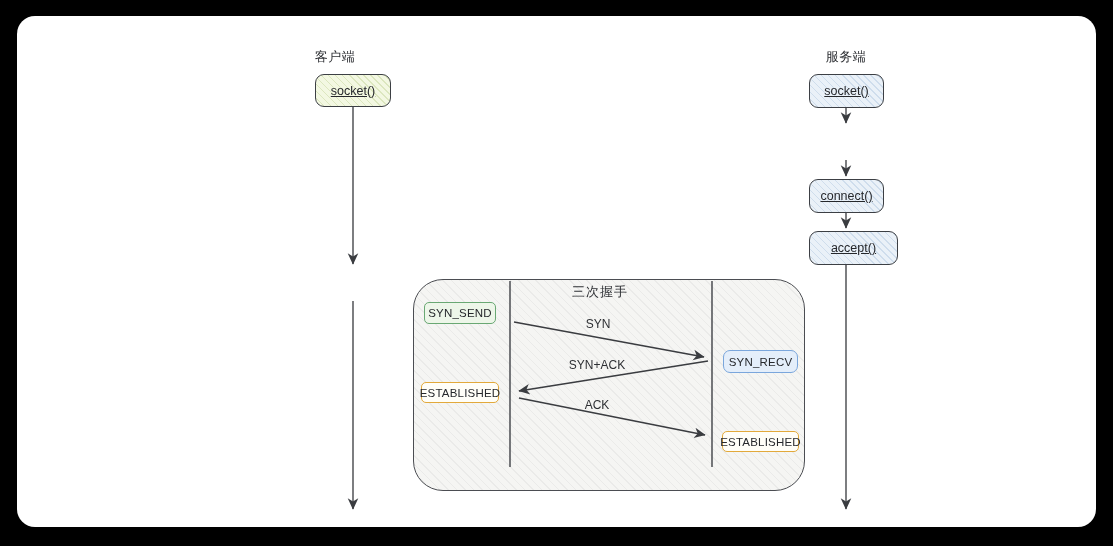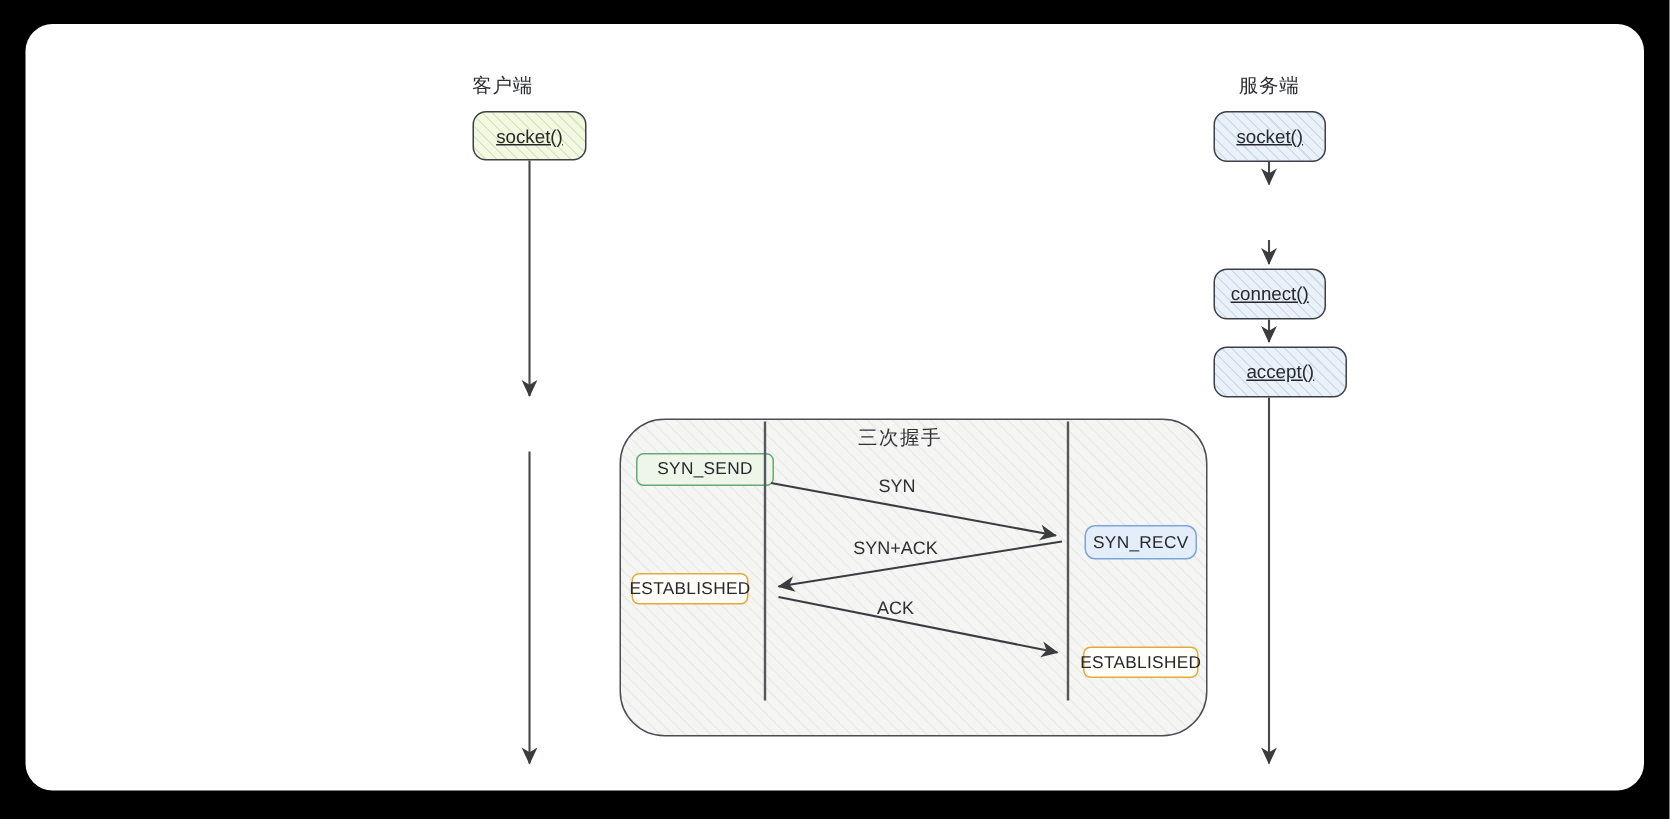--- a/index.html
+++ b/index.html
@@ -63,21 +63,21 @@
 
   <div class="col-title" style="left:784px;top:32px;">服务端</div>
   <div class="flow-node node-blue" style="left:792px;top:58px;width:75px;height:34px;">socket()</div>
   <div class="flow-node node-blue" style="left:792px;top:163px;width:75px;height:34px;">connect()</div>
   <div class="flow-node node-blue" style="left:792px;top:215px;width:89px;height:34px;">accept()</div>
 </div>
 
 <div id="handshake-box"></div>
 <div id="handshake-title">三次握手</div>
 
-<div class="state-node state-green" style="left:424px;top:302px;width:92px;height:22px;">SYN_SEND</div>
+<div class="state-node state-green" style="left:424px;top:302px;width:72px;height:22px;">SYN_SEND</div>
 <div class="state-node state-amber" style="left:421px;top:382px;width:78px;height:21px;">ESTABLISHED</div>
 <div class="state-node state-blue" style="left:723px;top:350px;width:75px;height:23px;">SYN_RECV</div>
 <div class="state-node state-amber" style="left:722px;top:431px;width:77px;height:21px;">ESTABLISHED</div>
 
 <div class="msg-label" style="left:598px;top:317px;">SYN</div>
 <div class="msg-label" style="left:597px;top:358px;">SYN+ACK</div>
 <div class="msg-label" style="left:597px;top:398px;">ACK</div>
 
 <svg id="wires" viewBox="0 0 1113 546">
   <defs>

